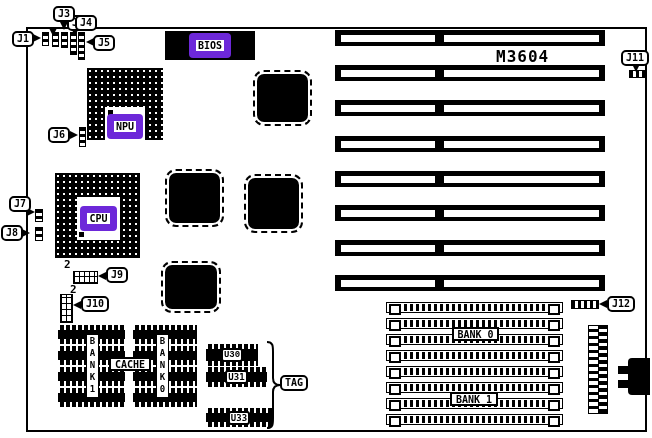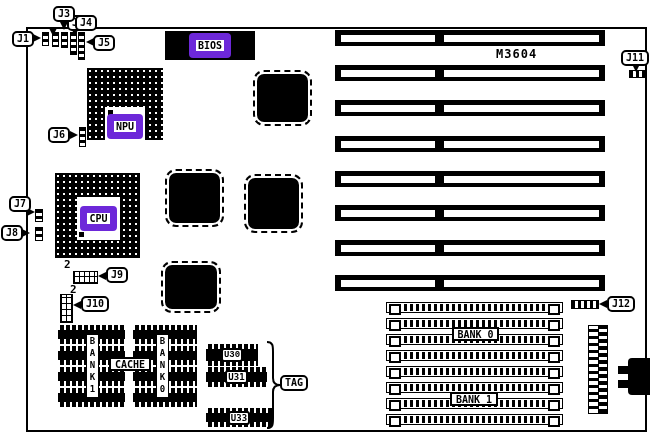--- a/index.html
+++ b/index.html
@@ -45,21 +45,21 @@
     background-size:100% 5px,100% 5px;background-position:0 0,0 100%;background-repeat:no-repeat;
     display:flex;align-items:center;justify-content:center;}
   .ulabel{background:#fff;border:2px solid #000;border-radius:3px;font-weight:bold;
           font-size:9px;line-height:10px;padding:0 1px;z-index:15;}
   .vlabel{background:#fff;border:1px solid #000;writing-mode:vertical-rl;text-orientation:upright;
           font-weight:bold;font-size:9px;letter-spacing:2px;text-align:center;z-index:15;
           display:flex;align-items:center;justify-content:center;}
   .banklabel{background:#fff;border:2px solid #000;font-weight:bold;font-size:10px;line-height:11px;
              display:flex;align-items:center;justify-content:center;z-index:15;white-space:nowrap;}
   .small2{font-weight:bold;font-size:11px;line-height:11px;z-index:25;}
-  .mtext{font-size:12px;font-weight:bold;letter-spacing:1px;z-index:5;}
+  .mtext{font-size:16px;font-weight:bold;letter-spacing:1px;z-index:5;}
   
   .pwr{border:1px solid #000;background:#fff;display:flex;}
   .pwr .pl{width:9px;background:repeating-linear-gradient(0deg,#fff 0 4px,#000 4px 7px);border-right:1px solid #000;}
   .pwr .pr{flex:1;background:repeating-linear-gradient(0deg,#000 0 4px,#fff 4px 7px);}
 </style>
 </head>
 <body>
 
 <div id="stage">
 

